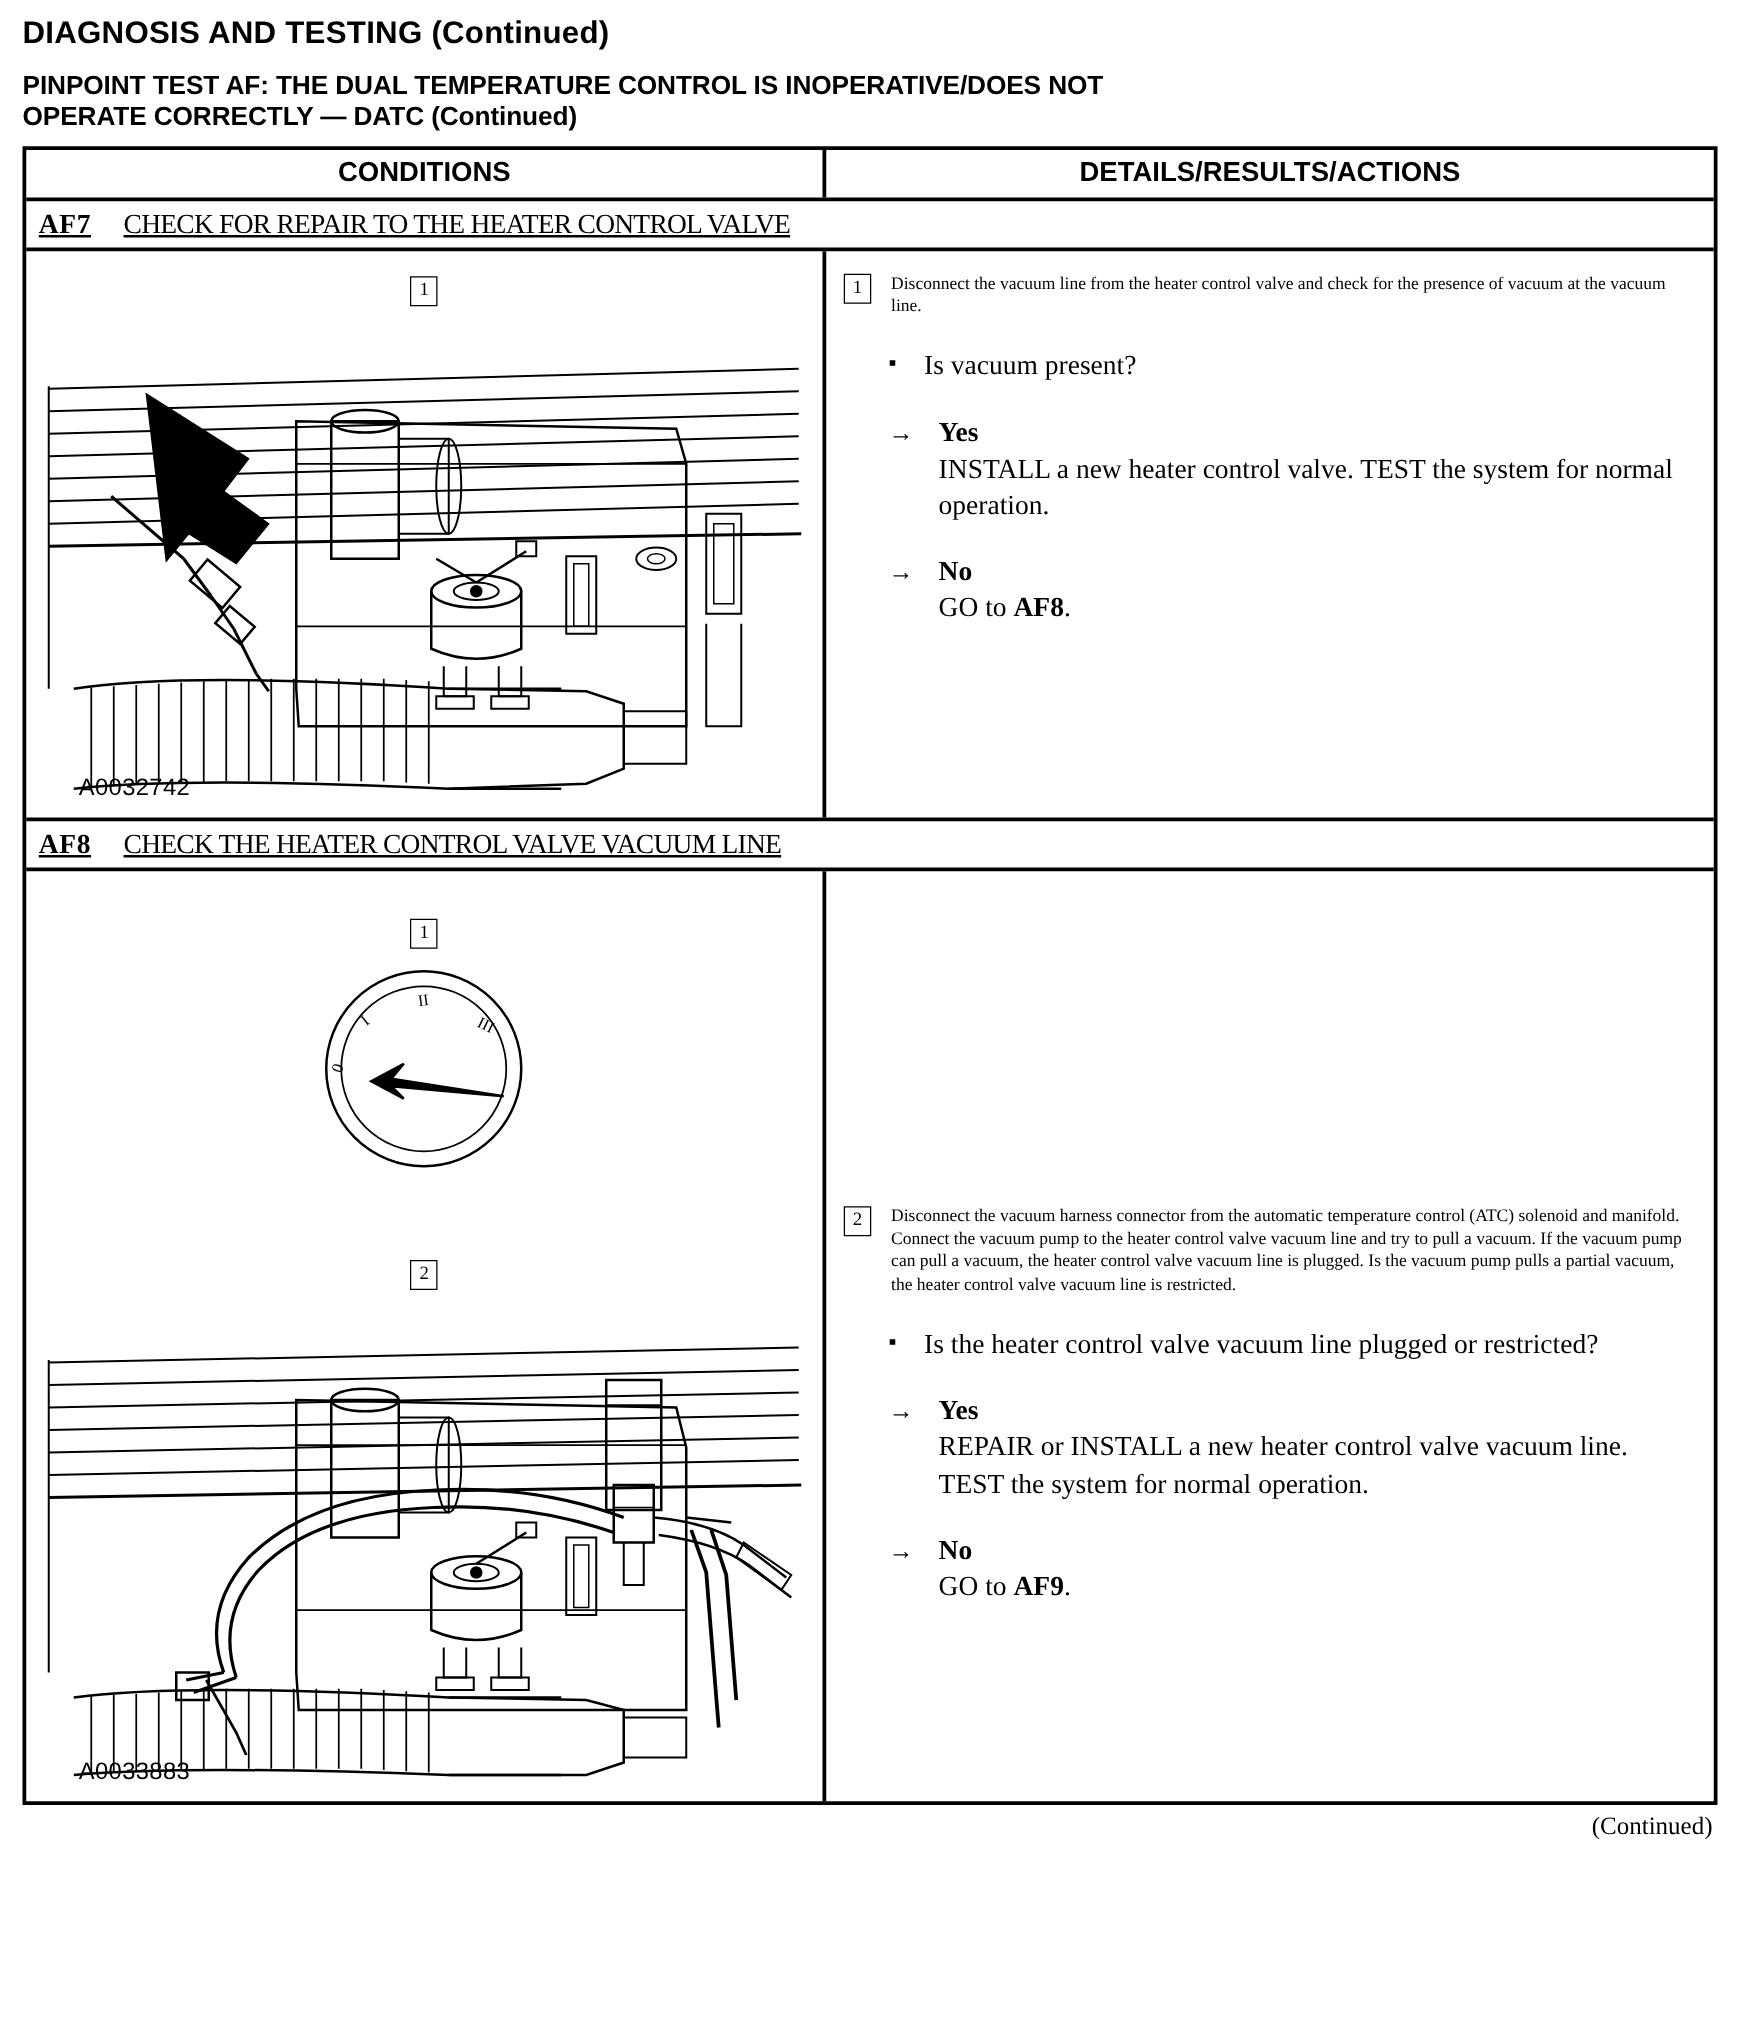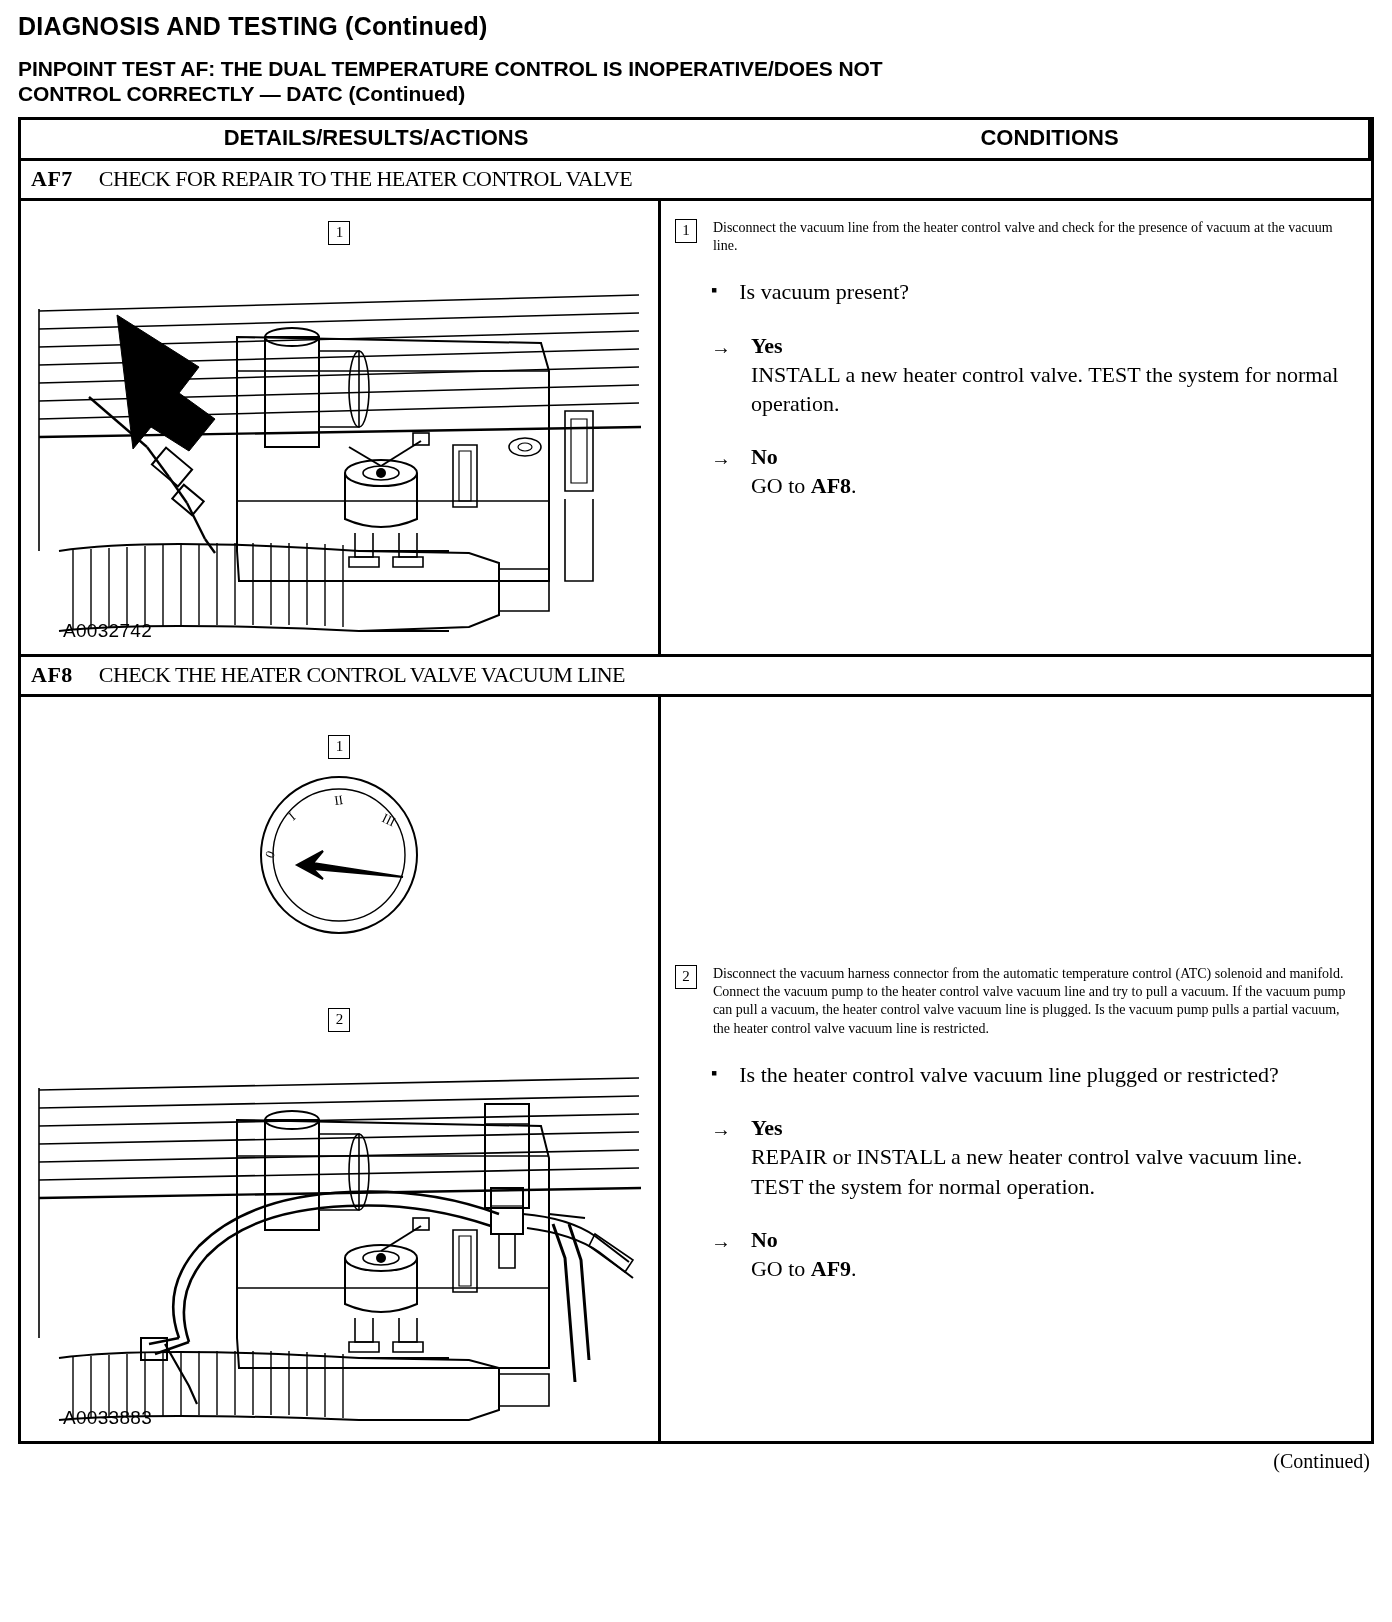--- a/index.html
+++ b/index.html
@@ -68,20 +68,21 @@
     box-sizing: border-box;
   }
   .step-head {
     border-bottom: 3px solid #000;
     padding: 5px 0 6px 10px;
     font-family: "Liberation Serif", serif;
     font-size: 22px;
     display: flex;
     align-items: baseline;
     gap: 26px;
+    text-decoration: underline;
   }
   .step-id {
     font-weight: bold;
     letter-spacing: 0.5px;
   }
   .step-title {
     letter-spacing: -0.6px;
   }
   .body-row {
     display: flex;
@@ -178,29 +179,29 @@
 </style>
 </head>
 <body>
 
 <div class="page">
 
   <div class="hdr-wrap">
     <h1 class="doc-title">DIAGNOSIS AND TESTING (Continued)</h1>
     <h2 class="pinpoint">
       <span>PINPOINT TEST AF: THE DUAL TEMPERATURE CONTROL IS INOPERATIVE/DOES NOT</span><br>
-      <span>CONTROL CORRECTLY — DATC (Continued)</span>
+      <span>OPERATE CORRECTLY — DATC (Continued)</span>
     </h2>
   </div>
 
   <div class="table">
 
     <div class="thead-row">
+      <div class="th col-left">CONDITIONS</div>
       <div class="th col-right">DETAILS/RESULTS/ACTIONS</div>
-      <div class="th col-left">CONDITIONS</div>
     </div>
 
     <div class="step-head">
       <span class="step-id">AF7</span>
       <span class="step-title">CHECK FOR REPAIR TO THE HEATER CONTROL VALVE</span>
     </div>
 
     <div class="body-row">
       <div class="cell-left">
 

